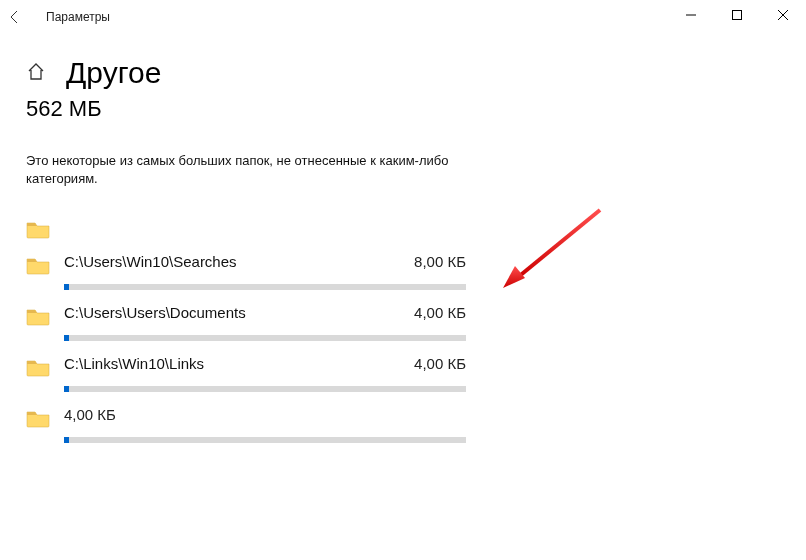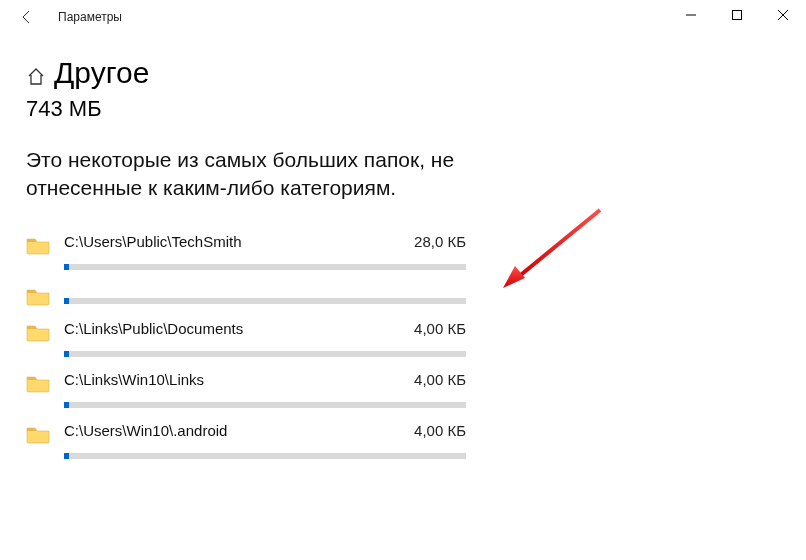--- a/index.html
+++ b/index.html
@@ -11,21 +11,21 @@
     background: #fff;
     width: 806px;
     height: 560px;
     position: relative;
     overflow: hidden;
   }
   .titlebar {
     height: 34px;
     display: flex;
     align-items: center;
-    padding-left: 12px;
+    padding-left: 0;
   }
   .back-btn {
     width: 30px; height: 30px;
     display: flex; align-items: center; justify-content: center;
     cursor: pointer;
   }
   .back-btn svg { width: 16px; height: 16px; }
   .title-text {
     margin-left: 16px;
     font-size: 12px;
@@ -41,39 +41,39 @@
     display: flex; align-items: center; justify-content: center;
     cursor: pointer;
   }
   .win-btn svg { width: 10px; height: 10px; }
 
   .content {
     padding: 22px 26px 0 26px;
   }
   .header-row {
     display: flex;
-    align-items: flex-end;
-    gap: 8px;
+    align-items: center;
+    gap: 20px;
   }
   .home-icon svg { width: 20px; height: 20px; }
   .page-title {
     font-size: 30px;
     font-weight: 400;
     margin: 0;
   }
   .total {
     font-size: 22px;
     margin-top: 6px;
     font-weight: 400;
   }
   .desc {
     max-width: 440px;
-    font-size: 21px;
+    font-size: 13px;
     line-height: 1.35;
-    margin-top: 24px;
+    margin-top: 30px;
     color: #111;
   }
   .desc p { margin: 0 0 10px 0; }
 
   .folders {
     margin-top: 20px;
     max-width: 440px;
   }
   .folder-item {
     display: flex;
@@ -146,60 +146,55 @@
 
 <div class="content">
   <div class="header-row">
     <span class="home-icon">
       <svg viewBox="0 0 20 20">
           <path d="M3 9 L10 2 L17 9 M5 8 V17 H15 V8" fill="none" stroke="#333" stroke-width="1.3"></path>
         </svg>
     </span>
     <h1 class="page-title">Другое</h1>
   </div>
-  <div class="total">743 МБ</div>
+  <div class="total">562 МБ</div>
   <div class="desc">
     <p>Это некоторые из самых больших папок, не отнесенные к каким-либо категориям.</p>
   </div>
 
   <div class="folders" id="folders">
       <div class="folder-item">
         <div class="folder-icon"><svg viewBox="0 0 24 20">
             <path d="M1 4 h8 l2 3 h12 v11 a1 1 0 0 1 -1 1 H2 a1 1 0 0 1 -1 -1 Z" fill="#ffd96b" stroke="#d6a93b" stroke-width="0.5"></path>
             <path d="M1 4 h8 l2 3 H1 Z" fill="#e6b84f"></path>
           </svg></div>
-        <div class="folder-body">
-          <div class="folder-head">
-            <span class="folder-path">C:\Users\Public\TechSmith</span>
-            <span class="folder-size">28,0 КБ</span>
-          </div>
-          <div class="folder-bar">
-            <div class="folder-bar-fill" style="width: 1.2%;"></div>
-          </div>
-        </div>
-      </div>
-      <div class="folder-item">
-        <div class="folder-icon"><svg viewBox="0 0 24 20">
-            <path d="M1 4 h8 l2 3 h12 v11 a1 1 0 0 1 -1 1 H2 a1 1 0 0 1 -1 -1 Z" fill="#ffd96b" stroke="#d6a93b" stroke-width="0.5"></path>
-            <path d="M1 4 h8 l2 3 H1 Z" fill="#e6b84f"></path>
-          </svg></div>
-        <div class="folder-body">
-          <div class="folder-bar">
-            <div class="folder-bar-fill" style="width: 1.2%;"></div>
-          </div>
-        </div>
-      </div>
-      <div class="folder-item">
-        <div class="folder-icon"><svg viewBox="0 0 24 20">
-            <path d="M1 4 h8 l2 3 h12 v11 a1 1 0 0 1 -1 1 H2 a1 1 0 0 1 -1 -1 Z" fill="#ffd96b" stroke="#d6a93b" stroke-width="0.5"></path>
-            <path d="M1 4 h8 l2 3 H1 Z" fill="#e6b84f"></path>
-          </svg></div>
-        <div class="folder-body">
-          <div class="folder-head">
-            <span class="folder-path">C:\Links\Public\Documents</span>
+      </div>
+      <div class="folder-item">
+        <div class="folder-icon"><svg viewBox="0 0 24 20">
+            <path d="M1 4 h8 l2 3 h12 v11 a1 1 0 0 1 -1 1 H2 a1 1 0 0 1 -1 -1 Z" fill="#ffd96b" stroke="#d6a93b" stroke-width="0.5"></path>
+            <path d="M1 4 h8 l2 3 H1 Z" fill="#e6b84f"></path>
+          </svg></div>
+        <div class="folder-body">
+          <div class="folder-head">
+            <span class="folder-path">C:\Users\Win10\Searches</span>
+            <span class="folder-size">8,00 КБ</span>
+          </div>
+          <div class="folder-bar">
+            <div class="folder-bar-fill" style="width: 1.2%;"></div>
+          </div>
+        </div>
+      </div>
+      <div class="folder-item">
+        <div class="folder-icon"><svg viewBox="0 0 24 20">
+            <path d="M1 4 h8 l2 3 h12 v11 a1 1 0 0 1 -1 1 H2 a1 1 0 0 1 -1 -1 Z" fill="#ffd96b" stroke="#d6a93b" stroke-width="0.5"></path>
+            <path d="M1 4 h8 l2 3 H1 Z" fill="#e6b84f"></path>
+          </svg></div>
+        <div class="folder-body">
+          <div class="folder-head">
+            <span class="folder-path">C:\Users\Users\Documents</span>
             <span class="folder-size">4,00 КБ</span>
           </div>
           <div class="folder-bar">
             <div class="folder-bar-fill" style="width: 1.2%;"></div>
           </div>
         </div>
       </div>
       <div class="folder-item">
         <div class="folder-icon"><svg viewBox="0 0 24 20">
             <path d="M1 4 h8 l2 3 h12 v11 a1 1 0 0 1 -1 1 H2 a1 1 0 0 1 -1 -1 Z" fill="#ffd96b" stroke="#d6a93b" stroke-width="0.5"></path>
@@ -215,21 +210,20 @@
           </div>
         </div>
       </div>
       <div class="folder-item">
         <div class="folder-icon"><svg viewBox="0 0 24 20">
             <path d="M1 4 h8 l2 3 h12 v11 a1 1 0 0 1 -1 1 H2 a1 1 0 0 1 -1 -1 Z" fill="#ffd96b" stroke="#d6a93b" stroke-width="0.5"></path>
             <path d="M1 4 h8 l2 3 H1 Z" fill="#e6b84f"></path>
           </svg></div>
         <div class="folder-body">
           <div class="folder-head">
-            <span class="folder-path">C:\Users\Win10\.android</span>
             <span class="folder-size">4,00 КБ</span>
           </div>
           <div class="folder-bar">
             <div class="folder-bar-fill" style="width: 1.2%;"></div>
           </div>
         </div>
       </div>
     </div>
 </div>
 

